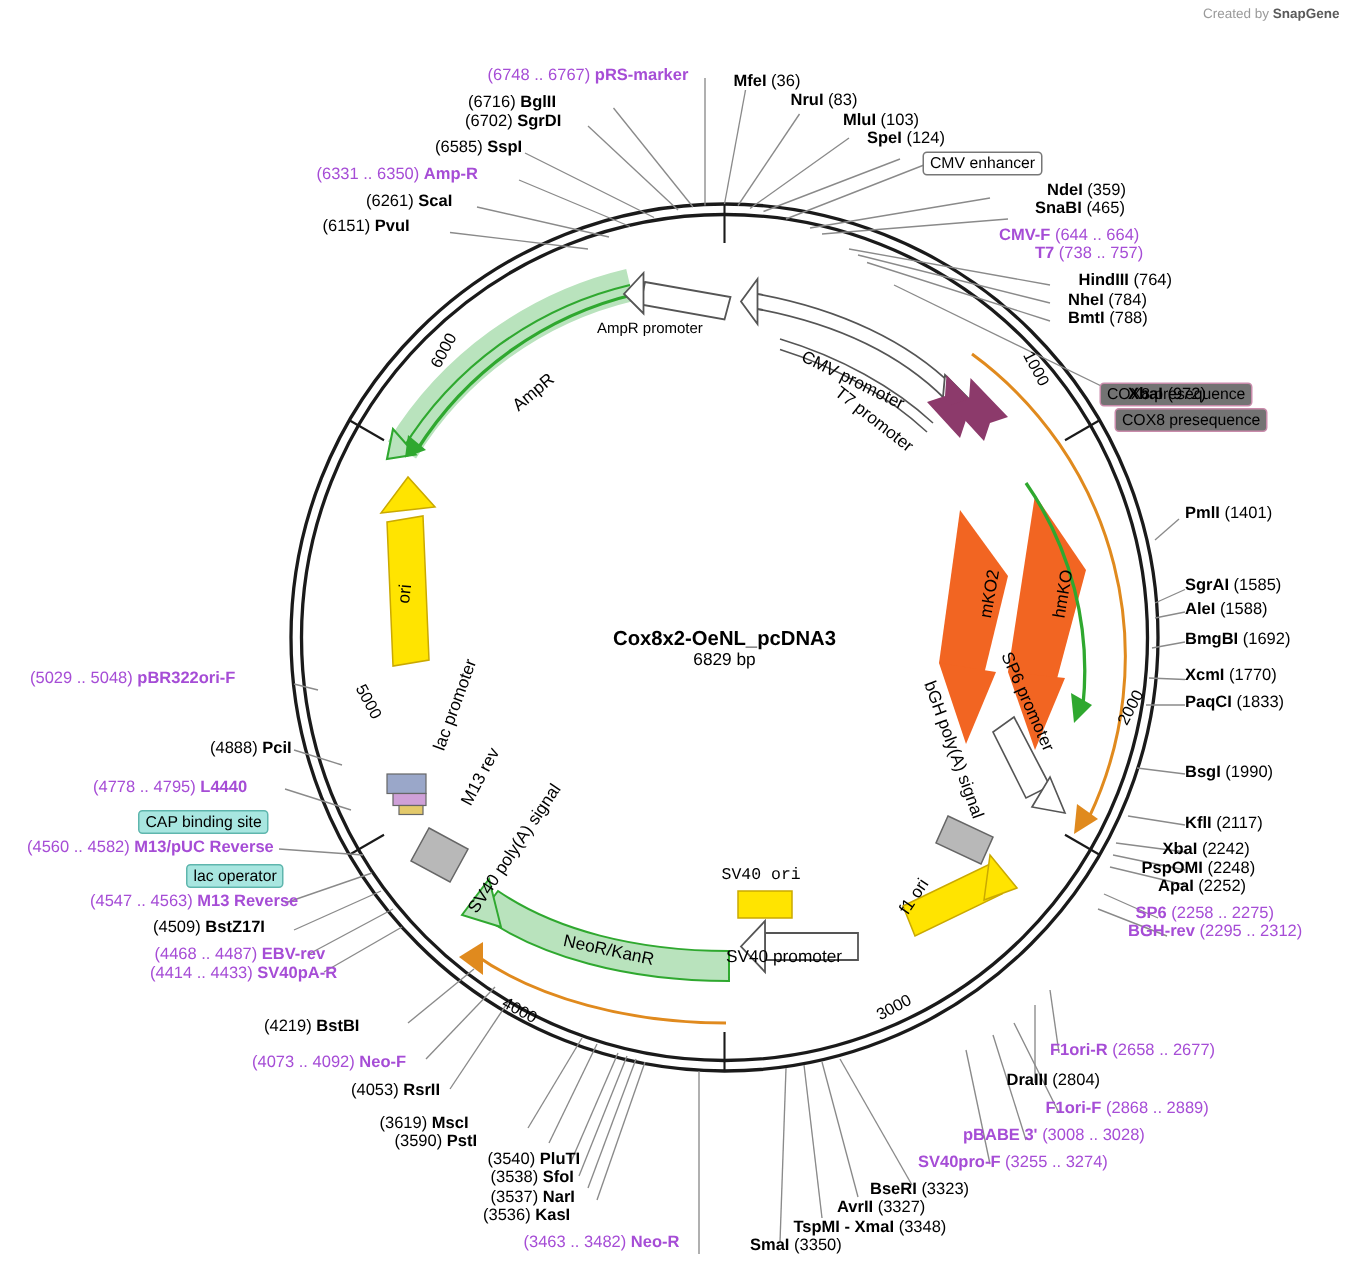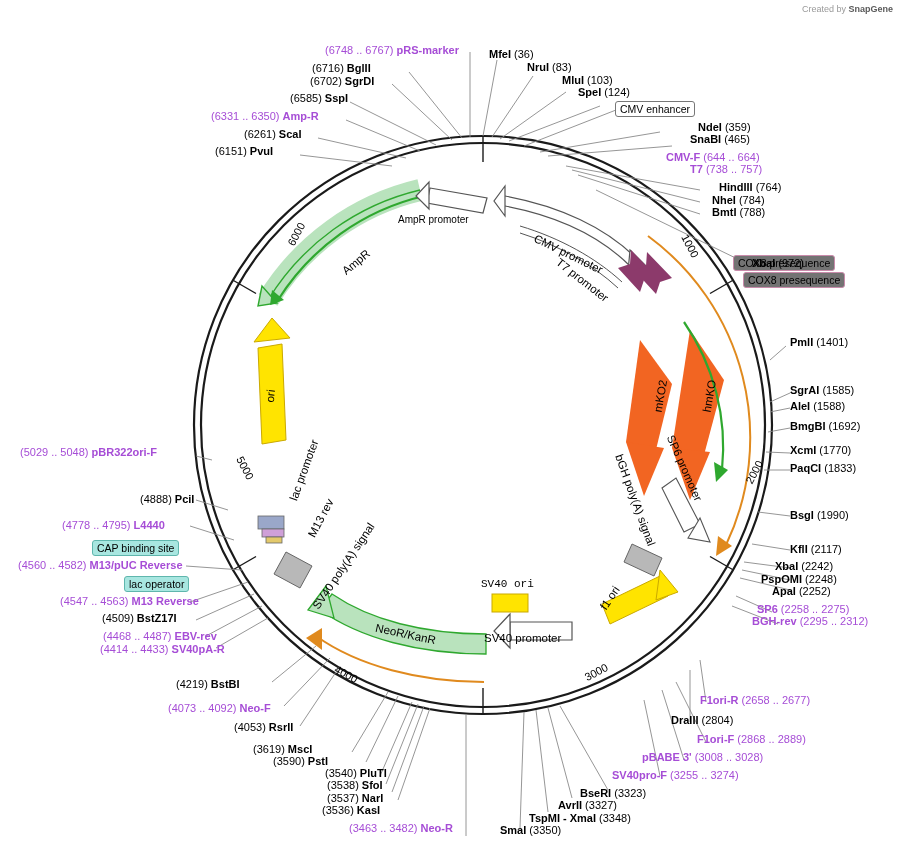--- a/index.html
+++ b/index.html
@@ -186,20 +186,22 @@
       <path d="M262,606 L206,636"></path>
       <path d="M254,594 L196,620"></path>
       <path d="M248,582 L190,602"></path>
       <path d="M242,570 L186,566"></path>
       <path d="M234,540 L190,526"></path>
       <path d="M228,510 L196,500"></path>
       <path d="M212,460 L196,456"></path>
     </g>
   </svg>
 
+  <div class="title" style="left:343px;top:418px;width:280px;">Cox8x2-OeNL_pcDNA3</div>
+  <div class="subtitle" style="left:343px;top:434px;width:280px;">6829 bp</div>
 
   <div class="lbl plain" style="left:678px;top:240px;transform:rotate(62deg);">1000</div>
   <div class="lbl plain" style="left:742px;top:466px;transform:rotate(-62deg);">2000</div>
   <div class="lbl plain" style="left:584px;top:666px;transform:rotate(-28deg);">3000</div>
   <div class="lbl plain" style="left:334px;top:668px;transform:rotate(28deg);">4000</div>
   <div class="lbl plain" style="left:233px;top:462px;transform:rotate(62deg);">5000</div>
   <div class="lbl plain" style="left:284px;top:228px;transform:rotate(-62deg);">6000</div>
 
   <div class="lbl plain" style="left:340px;top:256px;transform:rotate(-40deg);font-size:11.5px;">AmpR</div>
   <div class="lbl plain" style="left:398px;top:214px;font-size:10px;">AmpR promoter</div>
@@ -407,21 +409,21 @@
     <span class="bold">NarI</span>
   </div>
   <div class="sitegrp" style="left:327px;top:779px;">
     <span class="pos">(3538)</span>
     <span class="bold">SfoI</span>
   </div>
   <div class="sitegrp" style="left:325px;top:767px;">
     <span class="pos">(3540)</span>
     <span class="bold">PluTI</span>
   </div>
-  <div class="sitegrp" style="left:273px;top:755px;">
+  <div class="sitegrp" style="left:263px;top:755px;">
     <span class="pos">(3590)</span>
     <span class="bold">PstI</span>
   </div>
   <div class="sitegrp" style="left:253px;top:743px;">
     <span class="pos">(3619)</span>
     <span class="bold">MscI</span>
   </div>
   <div class="sitegrp" style="left:234px;top:721px;">
     <span class="pos">(4053)</span>
     <span class="bold">RsrII</span>

